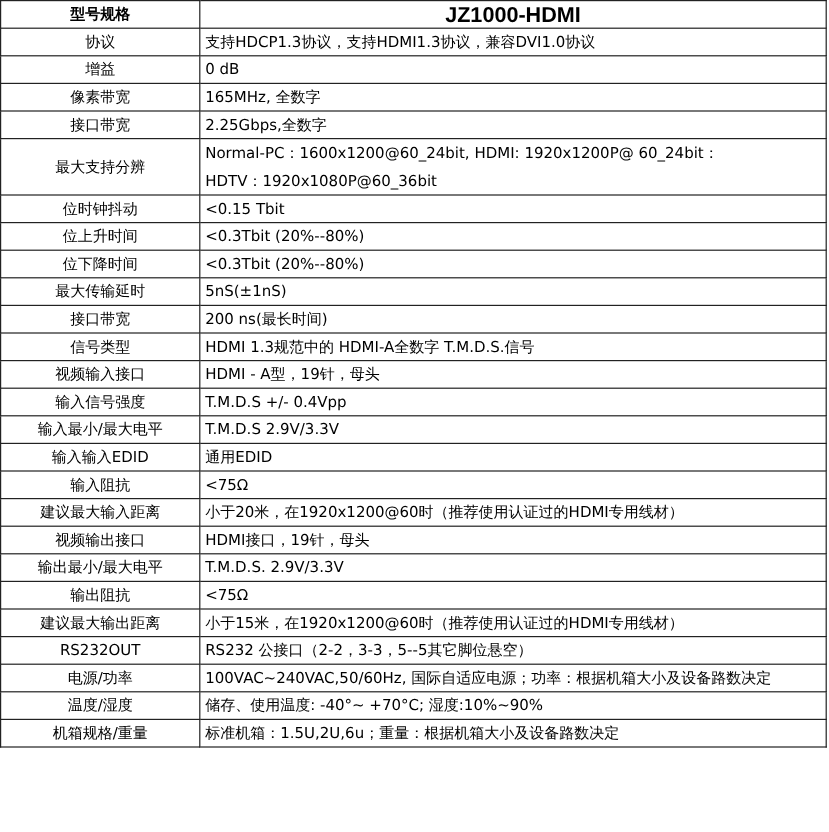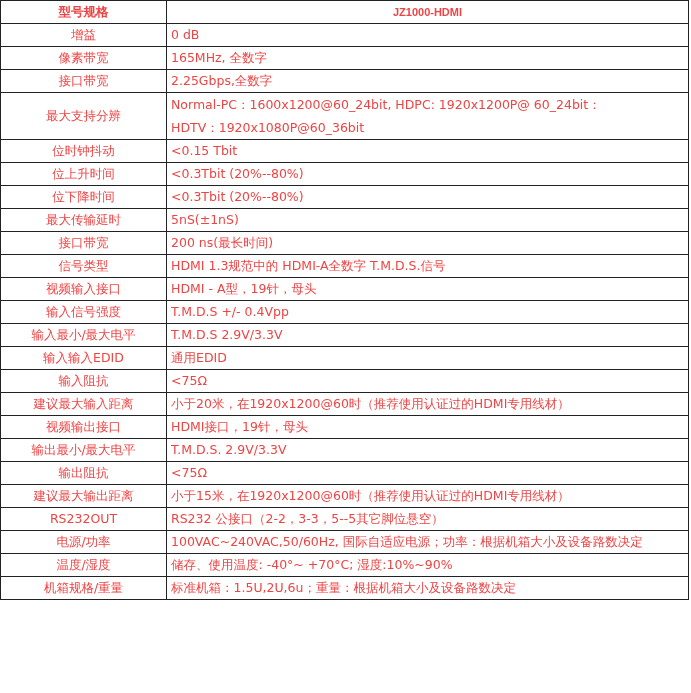--- a/index.html
+++ b/index.html
@@ -4,63 +4,67 @@
 <style>
   html, body { margin: 0; padding: 0; background: #ffffff; }
   body { width: 691px; height: 693px; overflow: hidden; }
   table.spec {
     border-collapse: collapse;
     width: 689px;
     margin: 0;
     table-layout: fixed;
     font-family: "DejaVu Sans", "Liberation Sans", sans-serif;
     font-size: 12.5px;
-    color: #ef4444;
+    color: #000000;
   }
   table.spec td {
     border: 1.5px solid #222;
     height: 22px;
     padding: 0 4px;
     line-height: 22px;
     white-space: nowrap;
     overflow: hidden;
   }
   td.k { width: 157px; text-align: center; }
   td.v { text-align: left; }
   tr.head td { font-weight: bold; }
-  tr.head td.v { text-align: center; font-family: "Liberation Sans", sans-serif; font-size: 11px; }
+  tr.head td.v { text-align: center; font-family: "Liberation Sans", sans-serif; font-size: 18px; }
   tr.tall td { height: 46px; }
   tr.tall td.v { line-height: 23px; white-space: normal; }
   .line { display: block; }
 </style>
 </head>
 <body>
 
 <table class="spec">
   <tbody>
     <tr class="head">
       <td class="k">型号规格</td>
       <td class="v">JZ1000-HDMI</td>
+    </tr>
+    <tr>
+      <td class="k">协议</td>
+      <td class="v">支持HDCP1.3协议，支持HDMI1.3协议，兼容DVI1.0协议</td>
     </tr>
     <tr>
       <td class="k">增益</td>
       <td class="v">0 dB</td>
     </tr>
     <tr>
       <td class="k">像素带宽</td>
       <td class="v">165MHz, 全数字</td>
     </tr>
     <tr>
       <td class="k">接口带宽</td>
       <td class="v">2.25Gbps,全数字</td>
     </tr>
     <tr class="tall">
       <td class="k">最大支持分辨</td>
       <td class="v">
-        <span class="line">Normal-PC：1600x1200@60_24bit, HDPC: 1920x1200P@ 60_24bit：</span>
+        <span class="line">Normal-PC：1600x1200@60_24bit, HDMI: 1920x1200P@ 60_24bit：</span>
         <span class="line">HDTV：1920x1080P@60_36bit</span>
       </td>
     </tr>
     <tr>
       <td class="k">位时钟抖动</td>
       <td class="v">&lt;0.15 Tbit</td>
     </tr>
     <tr>
       <td class="k">位上升时间</td>
       <td class="v">&lt;0.3Tbit (20%--80%)</td>

